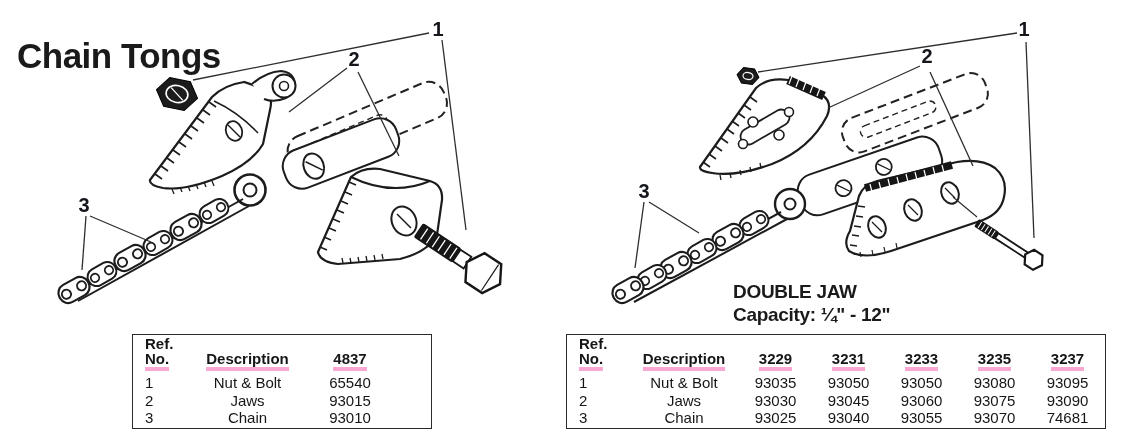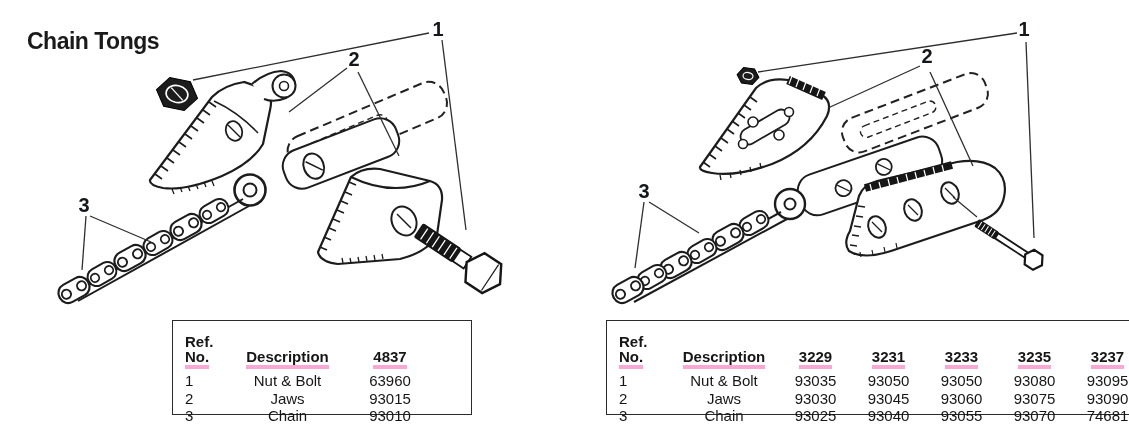--- a/index.html
+++ b/index.html
@@ -1,32 +1,32 @@
 <!DOCTYPE html>
 <html><head>
 <meta charset="utf-8">
 <style>
   html,body { margin:0; padding:0; background:#ffffff; }
   .sheet {
     position:relative; width:1129px; height:448px; background:#ffffff;
     font-family:"Liberation Sans", sans-serif; color:#1a1a1a; overflow:hidden;
   }
   .page-title {
-    position:absolute; left:27px; top:13px;
-    font-size:23px; font-weight:bold; letter-spacing:-0.5px; white-space:nowrap;
+    position:absolute; left:17px; top:13px;
+    font-size:35px; font-weight:bold; letter-spacing:-0.5px; white-space:nowrap;
   }
   .figure-svg { position:absolute; top:0; }
   #svg-left  { left:0px; }
   #svg-right { left:560px; }
   .caption { position:absolute; font-weight:bold; font-size:19px; line-height:23px; letter-spacing:-0.3px; white-space:nowrap; }
   #cap-left  { left:180px; top:277px; }
   #cap-right { left:733px; top:280px; }
   .parts-table {
-    position:absolute; top:320px; height:95px; box-sizing:border-box;
-    border:1.6px solid #2b2b2b; background:#fff; padding:13px 0 0 12px;margin-left:40px;
+    position:absolute; top:334px; height:95px; box-sizing:border-box;
+    border:1.6px solid #2b2b2b; background:#fff; padding:1px 0 0 12px;
   }
   #table-left  { left:132px; width:300px; }
   #table-right { left:566px; width:540px; }
   .parts-table table { border-collapse:collapse; font-size:15px; color:#161616; }
   .parts-table th, .parts-table td { padding:0; text-align:left; vertical-align:bottom; font-weight:normal; }
   .parts-table thead th { font-weight:bold; line-height:15px; padding-bottom:3px; }
   .parts-table tbody td { line-height:17.5px; }
   .col-ref  { width:40px; text-align:center; }
   td.col-desc, th.col-desc { padding-left:10px;text-align:center; }
   #table-left  .col-desc { width:105px; }
@@ -203,20 +203,24 @@
       <line x1="370" y1="72" x2="413" y2="166"></line>
       <line x1="84" y1="202" x2="75" y2="268"></line>
       <line x1="89" y1="202" x2="139" y2="233"></line>
     </g>
 
     <text class="callout-num" x="464" y="36" text-anchor="middle">1</text>
     <text class="callout-num" x="367" y="63" text-anchor="middle">2</text>
     <text class="callout-num" x="84" y="198" text-anchor="middle">3</text>
   </svg>
 
+  <div class="caption" id="cap-right">
+    <div>DOUBLE JAW</div>
+    <div>Capacity: ¼" - 12"</div>
+  </div>
 
   <div class="parts-table" id="table-left">
     <table>
       <thead>
         <tr>
           <th class="col-ref">
             <div>Ref.</div>
             <span class="und">No.</span>
           </th>
           <th class="col-desc">
@@ -224,21 +228,21 @@
           </th>
           <th class="col-num">
             <span class="und">4837</span>
           </th>
         </tr>
       </thead>
       <tbody>
         <tr>
           <td class="col-ref">1</td>
           <td class="col-desc">Nut &amp; Bolt</td>
-          <td class="col-num">63960</td>
+          <td class="col-num">65540</td>
         </tr>
         <tr>
           <td class="col-ref">2</td>
           <td class="col-desc">Jaws</td>
           <td class="col-num">93015</td>
         </tr>
         <tr>
           <td class="col-ref">3</td>
           <td class="col-desc">Chain</td>
           <td class="col-num">93010</td>

